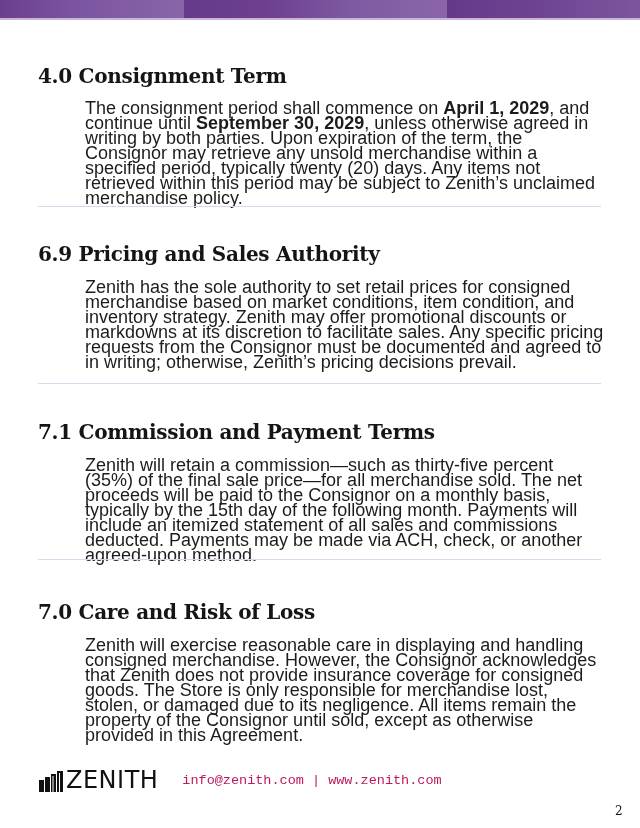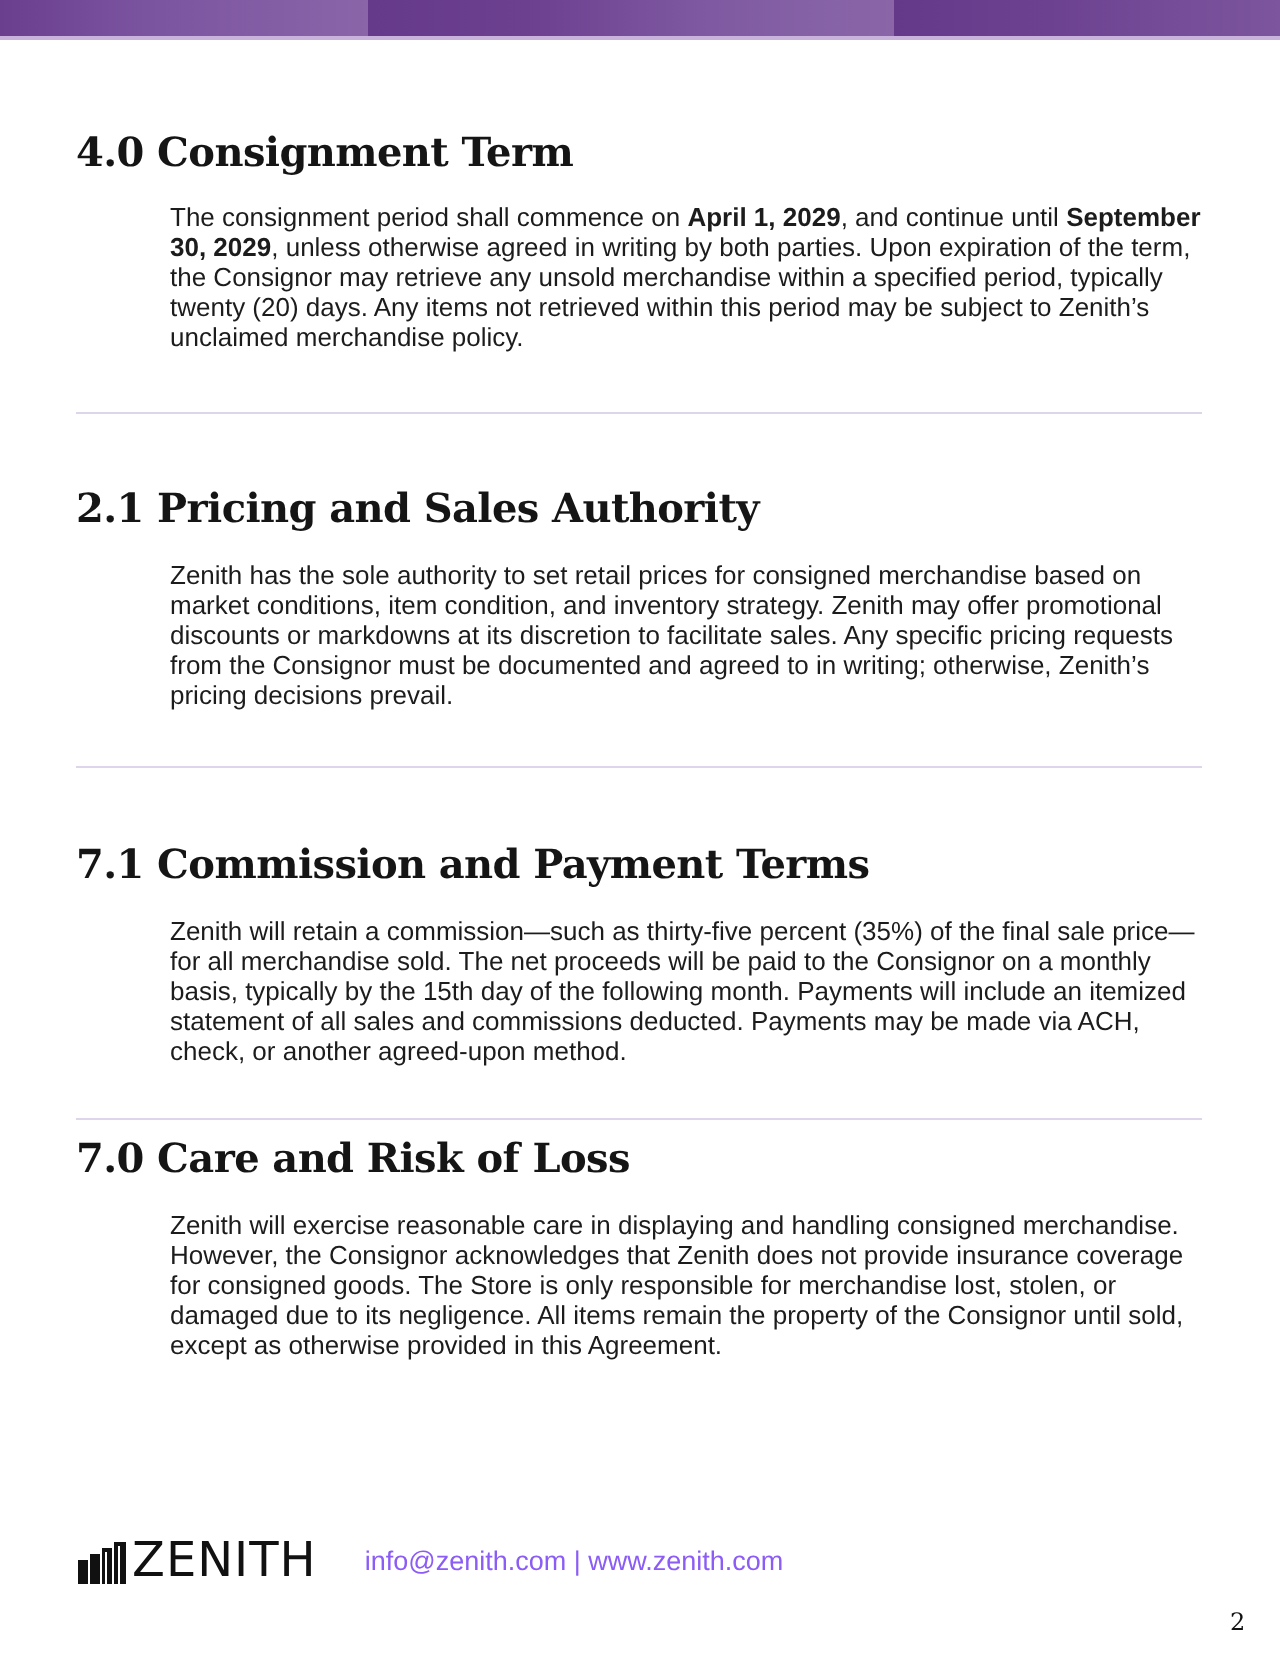--- a/index.html
+++ b/index.html
@@ -8,61 +8,61 @@
 
     .top-band { position: absolute; left: 0; top: 0; width: 640px; height: 19px; display: flex; }
     .band-seg { height: 18px; }
     .band-seg.s1 { width: 184px; background: linear-gradient(90deg, #6a3f8e 0%, #7b54a0 40%, #8a65a8 100%); }
     .band-seg.s2 { width: 263px; background: linear-gradient(90deg, #663a8b 0%, #6c3f8f 30%, #7f5aa2 65%, #8a66a8 100%); }
     .band-seg.s3 { width: 193px; background: linear-gradient(90deg, #65398a 0%, #6c4290 40%, #7c559e 100%); }
     .band-edge { position: absolute; left: 0; top: 18px; width: 640px; height: 2px; background: #c9b3dc; }
 
     .section { position: absolute; left: 38px; width: 564px; }
     .section-title { font-family: "DejaVu Serif", serif; font-weight: bold; font-size: 20px; color: #151515; letter-spacing: -0.3px; }
-    .section-body { margin-left: 47px; margin-top: 14px; width: 520px; font-family: "Liberation Sans", sans-serif; font-size: 13px; line-height: 15px; color: #1c1c1c; }
+    .section-body { margin-left: 47px; margin-top: 14px; width: 520px; font-family: "Liberation Sans", sans-serif; font-size: 18px; line-height: 15px; color: #1c1c1c; }
     .section-body b { font-weight: bold; }
 
     .divider { position: absolute; left: 38px; width: 563px; height: 1px; background: #c5bcd9; border-bottom: 1px solid #ddd6ea; }
 
     .footer { position: absolute; left: 39px; top: 768px; display: flex; align-items: center; }
     .logo { display: flex; align-items: flex-end; text-align: right; }
     .logo-icon { width: 25px; height: 21px; }
     .logo-text { font-family: "DejaVu Sans", sans-serif; font-size: 24px; letter-spacing: 0.5px; color: #111; line-height: 24px; margin-left: 2px; font-weight: normal; }
-    .footer-contact { margin-left: 24px; font-family: Liberation Sans, sans-serif; font-size: 13.5px; color: #8b5cf6; }
+    .footer-contact { margin-left: 24px; font-family: Liberation Mono, monospace; font-size: 13.5px; color: #be185d; }
     .page-number { position: absolute; left: 615px; top: 804px; font-family: "DejaVu Serif", serif; font-size: 12px; color: #111; }
   </style>
 </head>
 <body>
 
 <div class="top-band">
   <div class="band-seg s1"></div>
   <div class="band-seg s2"></div>
   <div class="band-seg s3"></div>
 </div>
 <div class="band-edge"></div>
 
 <div class="section" style="top:64px;">
   <div class="section-title">4.0 Consignment Term</div>
   <div class="section-body" style="margin-top:13px;"><span>The consignment period shall commence on </span><b>April 1, 2029</b><span>, and continue until </span><b>September 30, 2029</b><span>, unless otherwise agreed in writing by both parties. Upon expiration of the term, the Consignor may retrieve any unsold merchandise within a specified period, typically twenty (20) days. Any items not retrieved within this period may be subject to Zenith’s unclaimed merchandise policy.</span></div>
 </div>
 <div class="divider" style="top:206px;"></div>
 
 <div class="section" style="top:242px;">
-  <div class="section-title">2.1 Pricing and Sales Authority</div>
+  <div class="section-title">6.9 Pricing and Sales Authority</div>
   <div class="section-body">Zenith has the sole authority to set retail prices for consigned merchandise based on market conditions, item condition, and inventory strategy. Zenith may offer promotional discounts or markdowns at its discretion to facilitate sales. Any specific pricing requests from the Consignor must be documented and agreed to in writing; otherwise, Zenith’s pricing decisions prevail.</div>
 </div>
 <div class="divider" style="top:383px;"></div>
 
 <div class="section" style="top:420px;">
   <div class="section-title">7.1 Commission and Payment Terms</div>
   <div class="section-body">Zenith will retain a commission—such as thirty-five percent (35%) of the final sale price—for all merchandise sold. The net proceeds will be paid to the Consignor on a monthly basis, typically by the 15th day of the following month. Payments will include an itemized statement of all sales and commissions deducted. Payments may be made via ACH, check, or another agreed-upon method.</div>
 </div>
 <div class="divider" style="top:559px;"></div>
 
-<div class="section" style="top:567px;">
+<div class="section" style="top:600px;">
   <div class="section-title">7.0 Care and Risk of Loss</div>
   <div class="section-body">Zenith will exercise reasonable care in displaying and handling consigned merchandise. However, the Consignor acknowledges that Zenith does not provide insurance coverage for consigned goods. The Store is only responsible for merchandise lost, stolen, or damaged due to its negligence. All items remain the property of the Consignor until sold, except as otherwise provided in this Agreement.</div>
 </div>
 
 <div class="footer">
   <div class="logo">
     <svg class="logo-icon" viewBox="0 0 25 21">
       <rect x="0" y="9" width="5" height="12" fill="#111"></rect>
       <rect x="6" y="6" width="5" height="15" fill="#111"></rect>
       <rect x="12" y="3" width="5" height="18" fill="#111"></rect>

